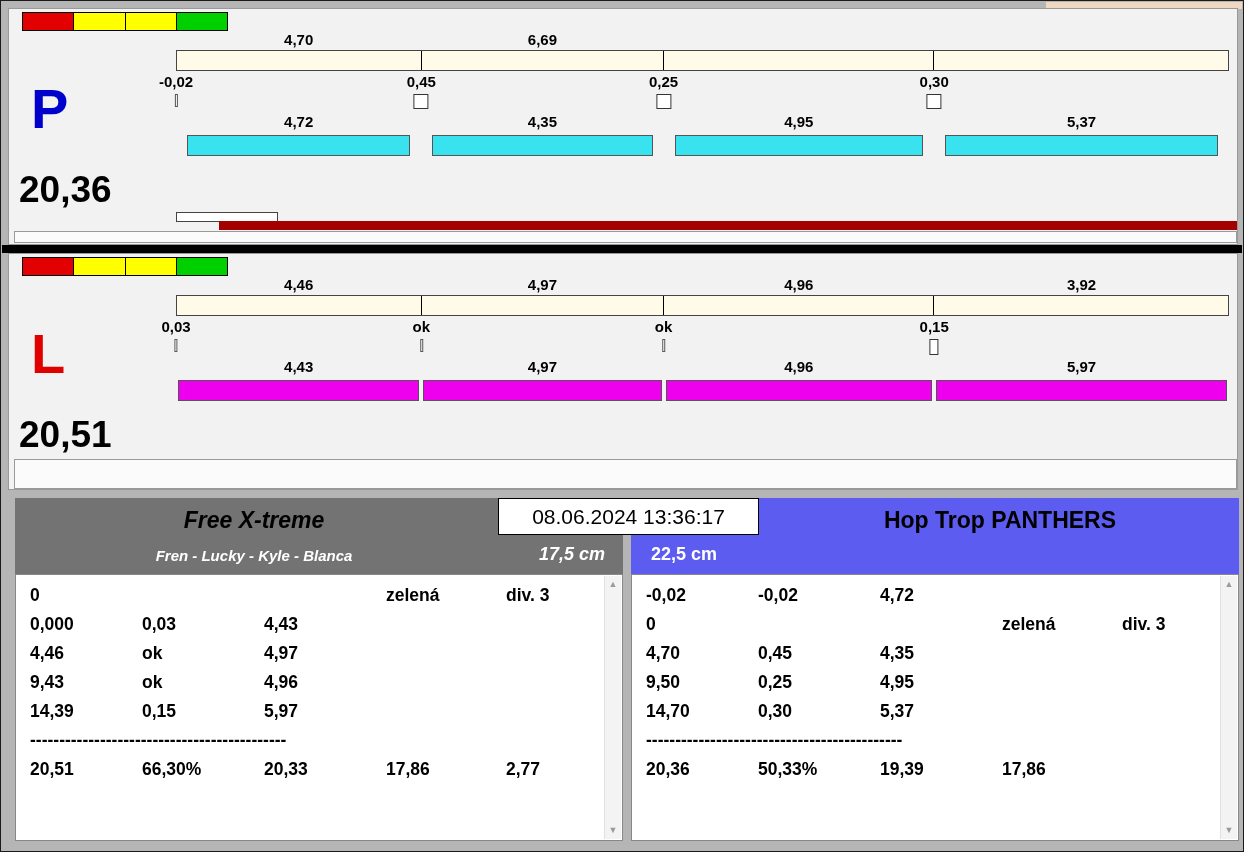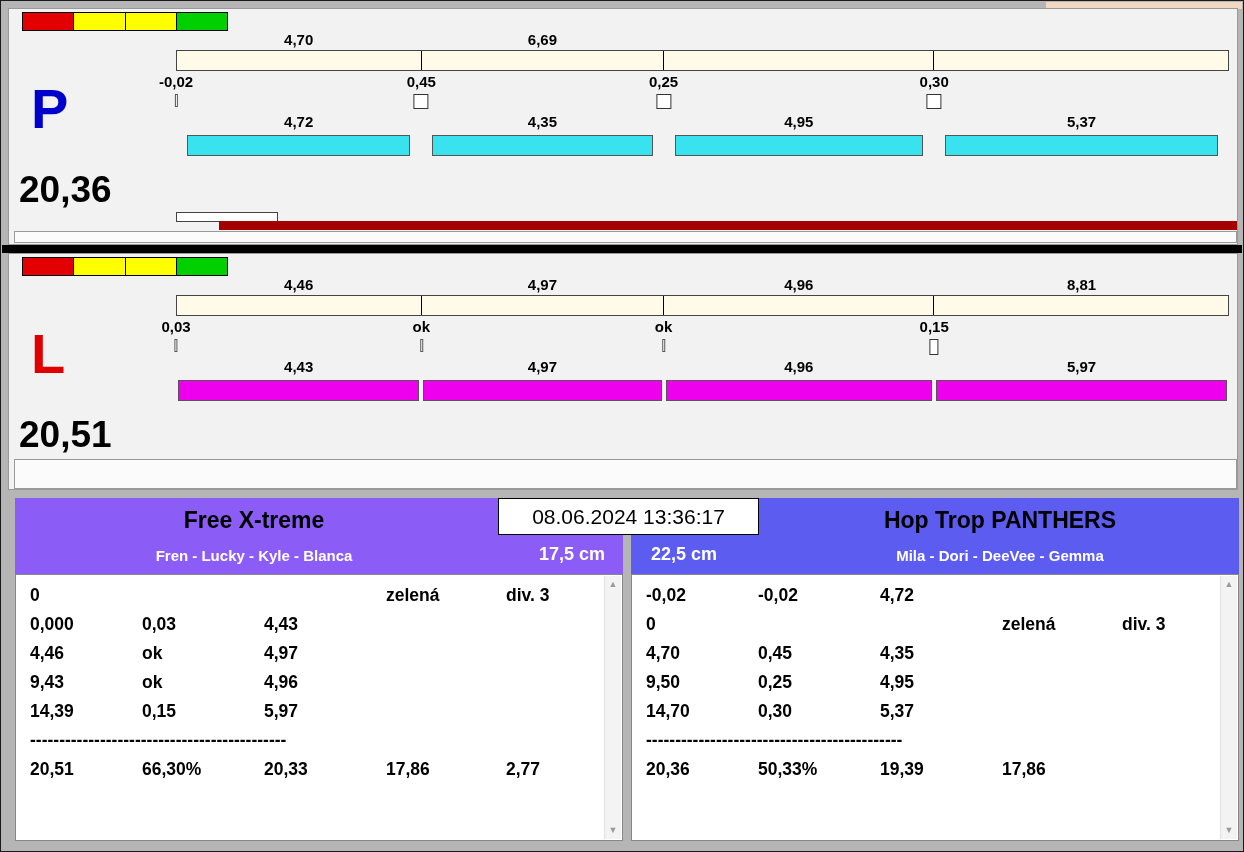--- a/index.html
+++ b/index.html
@@ -150,21 +150,21 @@
         <div class="light" style="background: rgb(227, 0, 0);"></div>
         <div class="light" style="background: rgb(255, 255, 0);"></div>
         <div class="light" style="background: rgb(255, 255, 0);"></div>
         <div class="light" style="background: rgb(0, 208, 0);"></div>
       </div>
     <div class="lane-letter" style="color: rgb(224, 0, 0);">L</div>
     <div class="split-labels-top">
         <div class="seg-label" style="width: 23.3%;">4,46</div>
         <div class="seg-label" style="width: 23%;">4,97</div>
         <div class="seg-label" style="width: 25.7%;">4,96</div>
-        <div class="seg-label" style="width: 28%;">8,81</div>
+        <div class="seg-label" style="width: 28%;">3,92</div>
       </div>
     <div class="split-bar-top">
         <div class="bar-seg" style="width: 23.3%; background: rgb(255, 251, 232);"></div>
         <div class="bar-seg" style="width: 23%; background: rgb(255, 251, 232);"></div>
         <div class="bar-seg" style="width: 25.7%; background: rgb(255, 251, 232);"></div>
         <div class="bar-seg" style="width: 28%; background: rgb(255, 251, 232);"></div>
       </div>
     <div class="delta-row">
         <div class="delta" style="left: 0%;">
           <div class="delta-label">0,03</div>
@@ -201,21 +201,21 @@
           <div class="time-bar" style="background: rgb(238, 0, 238);"></div>
         </div>
       </div>
     <div class="lane-total">20,51</div>
     <div class="lane-strip"></div>
   </section>
 
   <section class="bottom">
 
     <div class="team-panel left">
-      <div class="team-header" style="background: #8b5cf6;">
+      <div class="team-header" style="background: #737373; font-style: italic;">
         <div class="team-name">Free X-treme</div>
         <div class="team-members">Fren - Lucky - Kyle - Blanca</div>
         <div class="team-height">17,5 cm</div>
       </div>
       <div class="team-table">
         <div class="table-body">
             <div class="t-row">
               <div class="t-cell">0</div>
               <div class="t-cell"></div>
               <div class="t-cell"></div>
@@ -262,21 +262,20 @@
         <div class="scrollbar">
           <span class="sb-arrow up">▲</span>
           <span class="sb-arrow down">▼</span>
         </div>
       </div>
     </div>
 
     <div class="team-panel right">
       <div class="team-header" style="background: rgb(92, 92, 240);">
         <div class="team-name">Hop Trop PANTHERS</div>
-        <div class="team-members">Mila - Dori - DeeVee - Gemma</div>
         <div class="team-height">22,5 cm</div>
       </div>
       <div class="team-table">
         <div class="table-body">
             <div class="t-row">
               <div class="t-cell">-0,02</div>
               <div class="t-cell">-0,02</div>
               <div class="t-cell">4,72</div>
               <div class="t-cell"></div>
               <div class="t-cell"></div>

